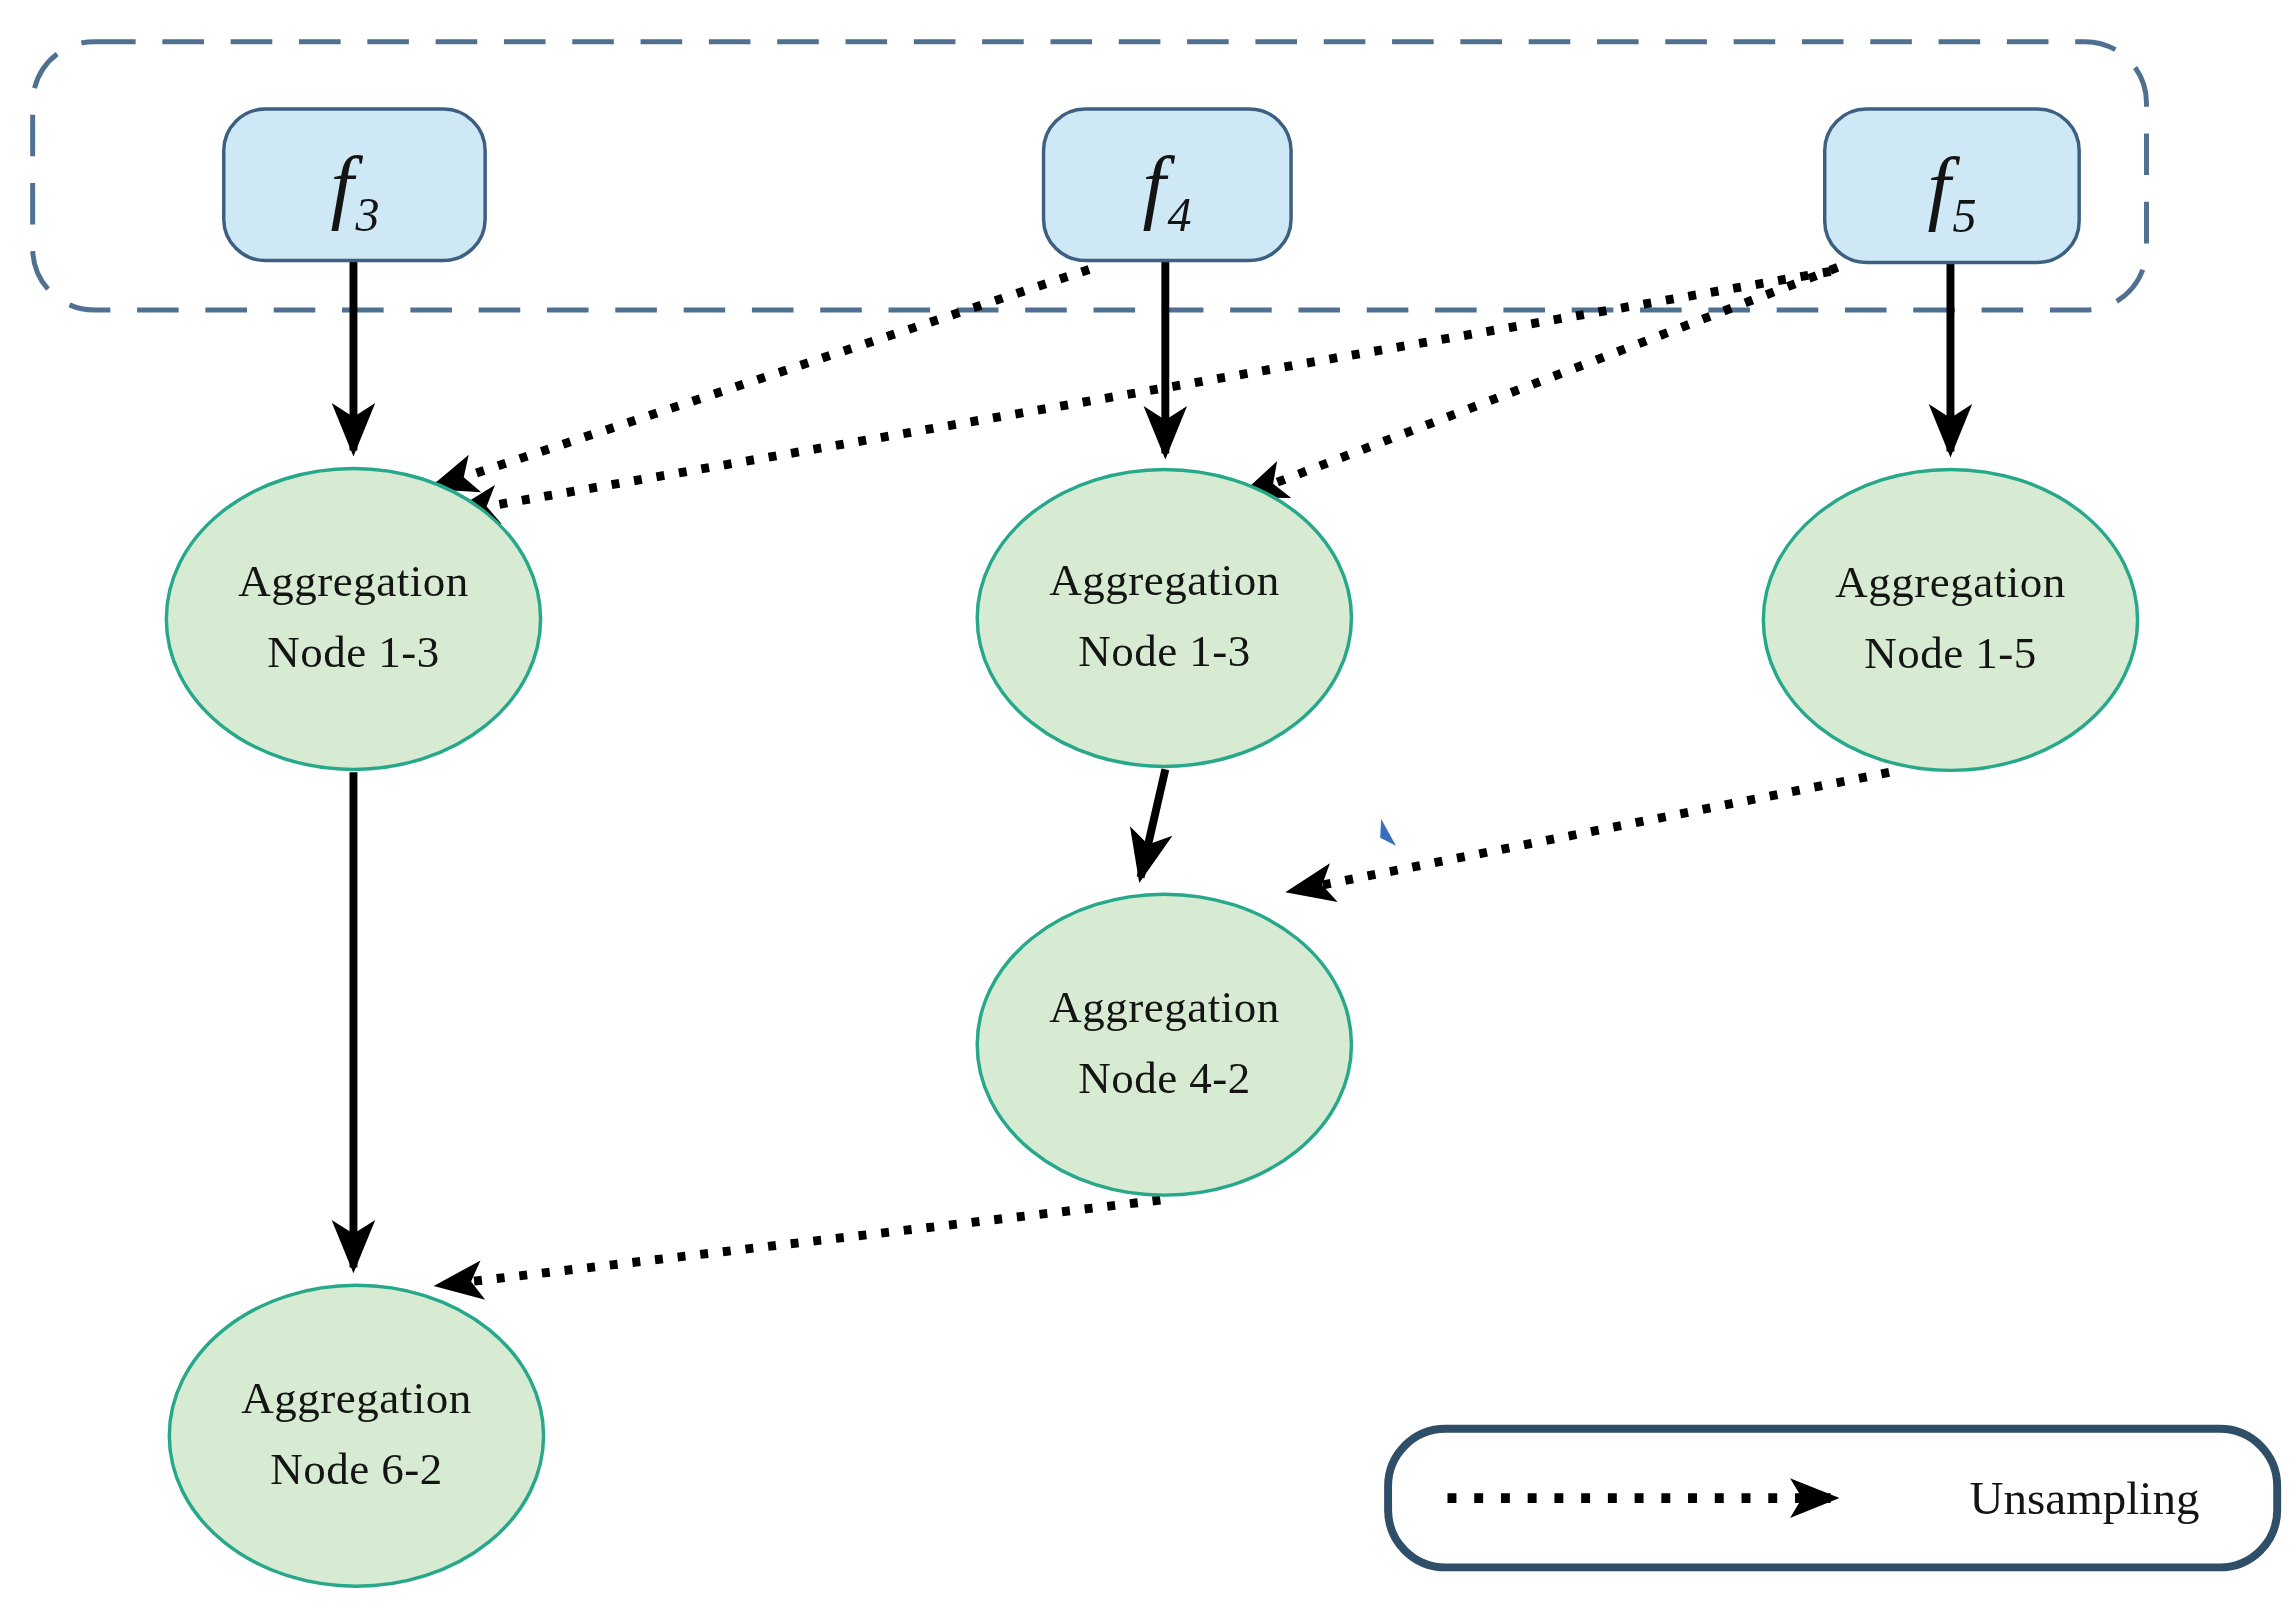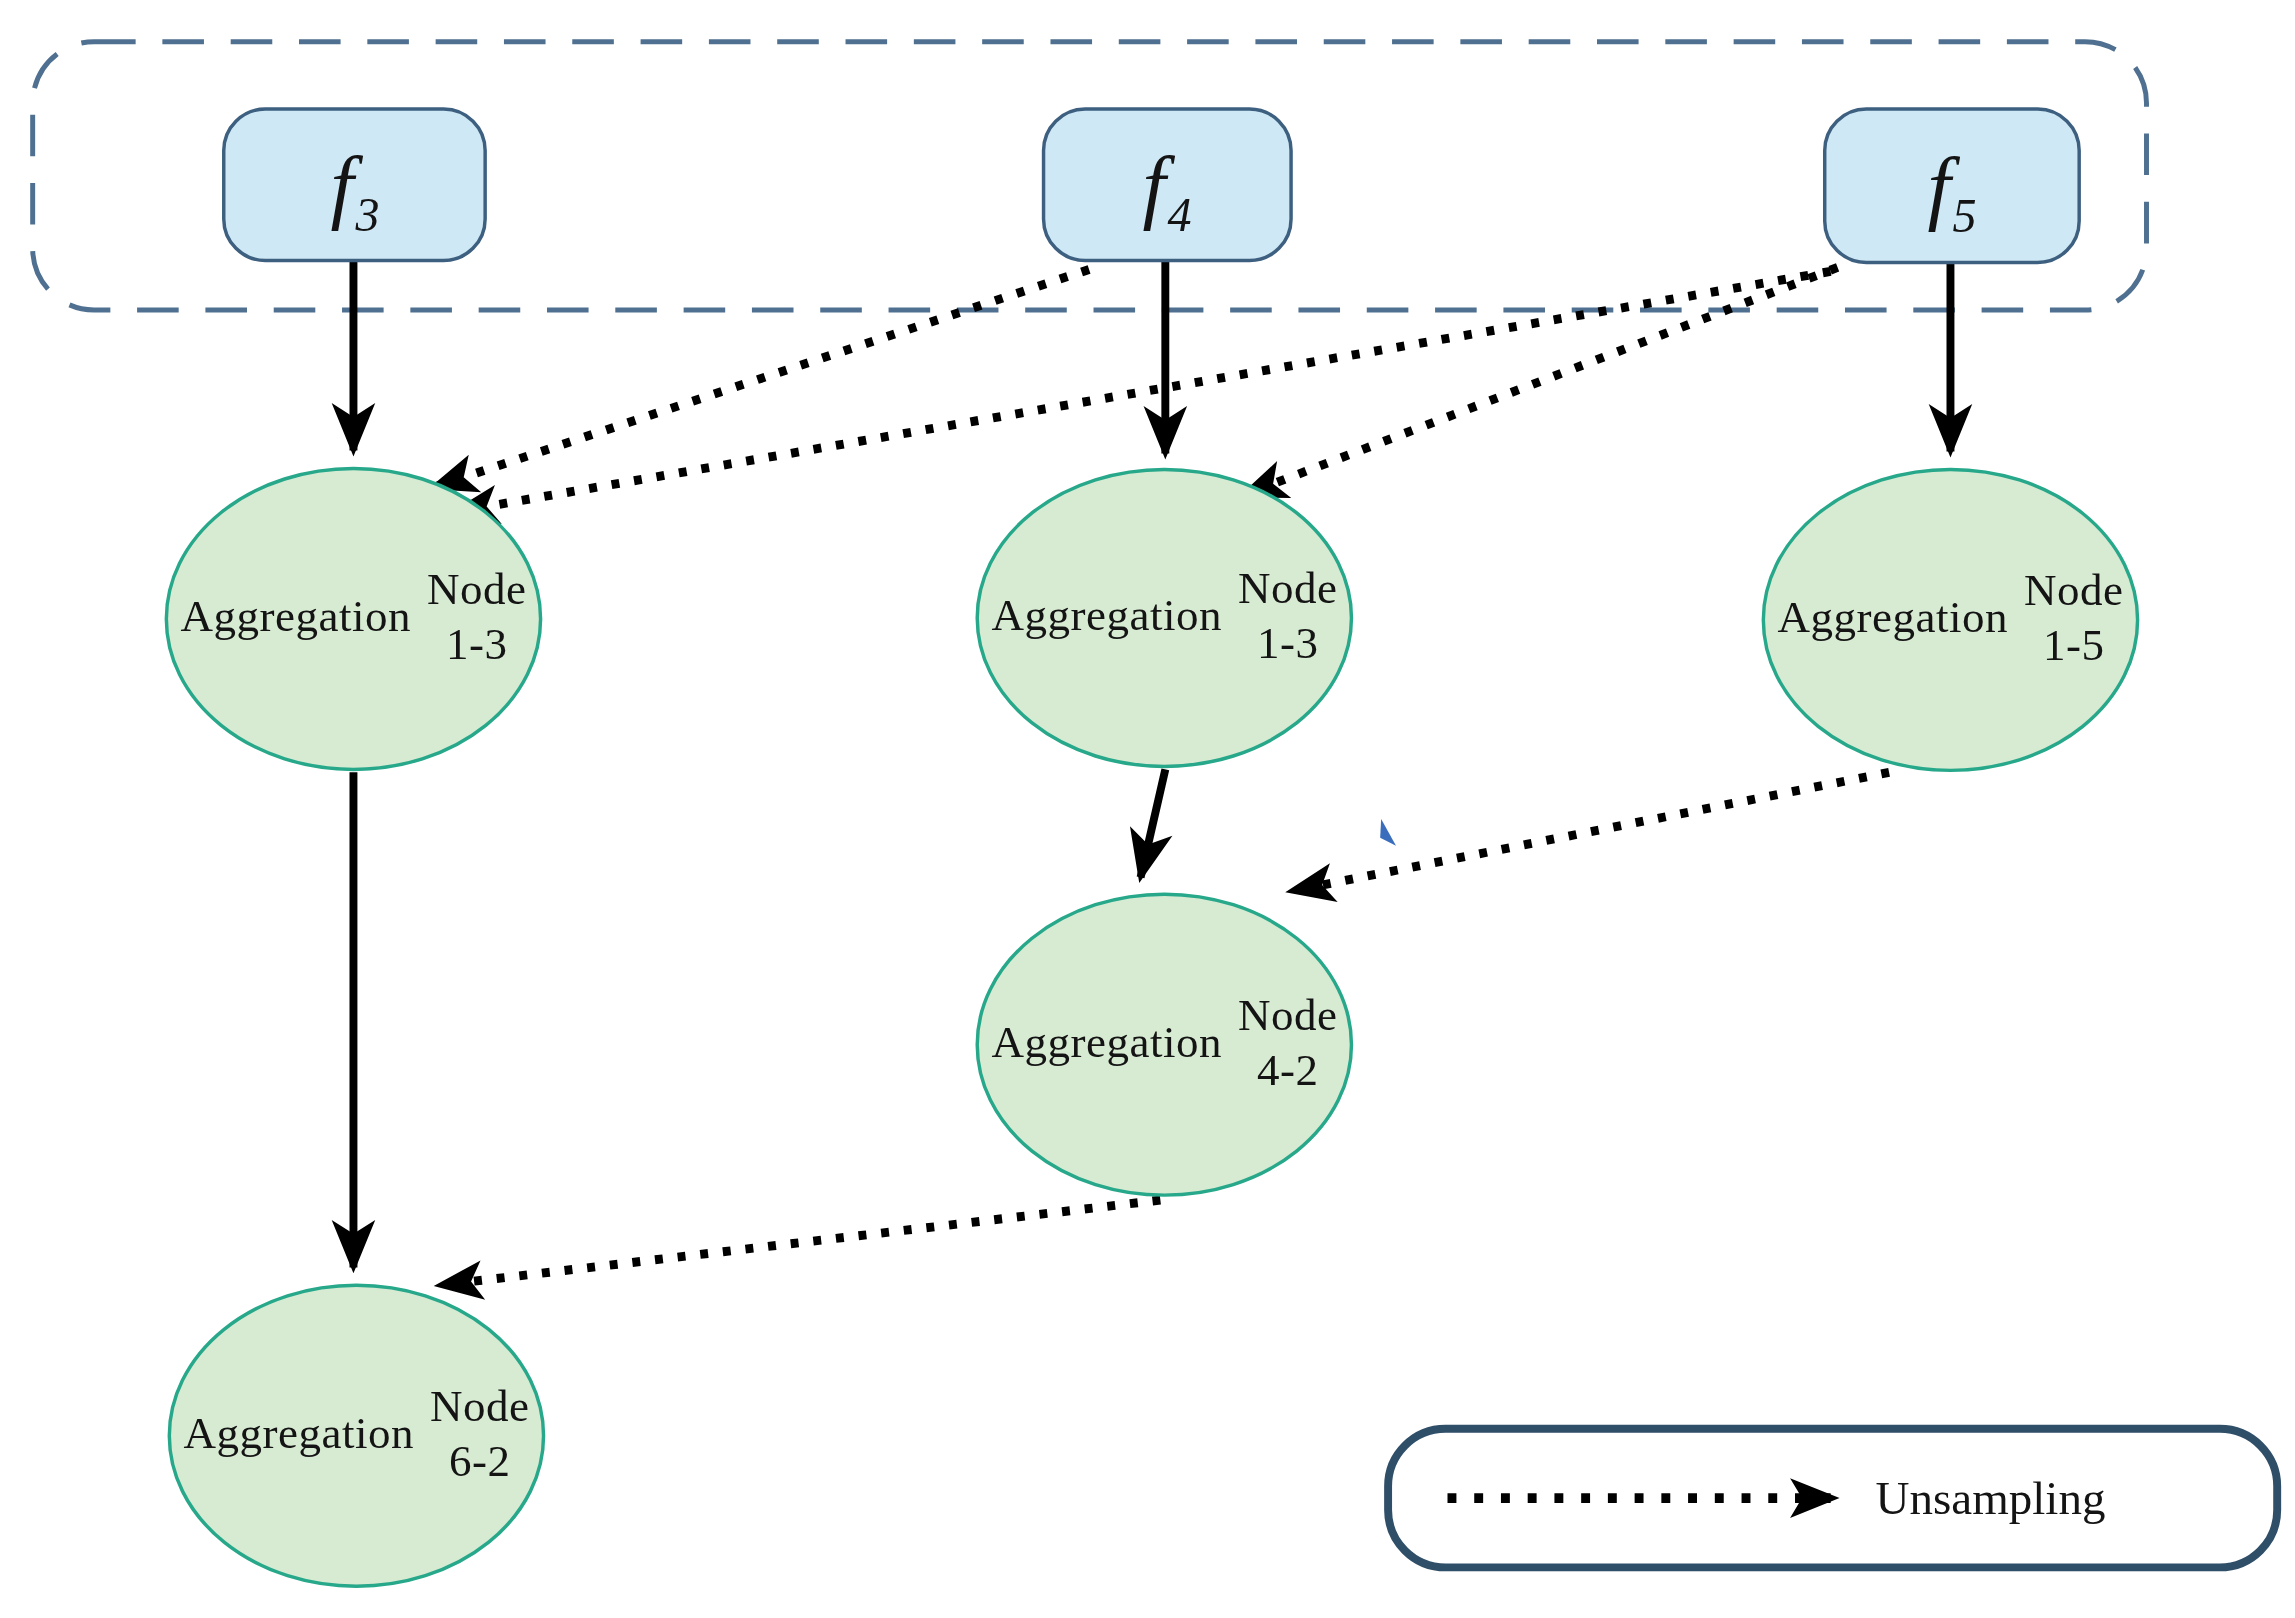--- a/index.html
+++ b/index.html
@@ -4,21 +4,21 @@
 <style>
   html,body{margin:0;padding:0;background:#ffffff;}
   .canvas{position:relative;width:2296px;height:1619px;background:#ffffff;overflow:hidden;
           font-family:"Liberation Serif","DejaVu Serif",serif;}
   .canvas svg{position:absolute;left:0;top:0;}
   .label{position:absolute;display:flex;align-items:center;justify-content:center;
          text-align:center;color:#141414;pointer-events:none;}
   .f-label{font-size:77px;font-style:italic;}
   .f-label .fbase{font-size:83px;line-height:1;}
   .f-label .fsub{font-size:48px;align-self:flex-end;margin-bottom:8px;margin-left:2px;}
-  .node-label{font-size:45px;line-height:55px;letter-spacing:0.5px;flex-direction:row;gap:16px;}
+  .node-label{font-size:45px;line-height:55px;letter-spacing:0.5px;flex-direction:column;gap:16px;}
   .legend-label{font-size:47px;}
 </style>
 </head>
 <body>
 
 <div class="canvas">
 
   <svg width="2296" height="1619" viewBox="0 0 2319 1635">
     <defs>
       <marker id="arrowSolid" markerUnits="userSpaceOnUse" markerWidth="64" markerHeight="52" refX="50" refY="26" orient="auto">
@@ -94,16 +94,16 @@
   </div>
   <div class="label node-label" style="left:1006px;top:983px;width:317px;height:119px;">
     <span>Aggregation</span>
     <span>Node 4-2</span>
   </div>
   <div class="label node-label" style="left:198px;top:1374px;width:317px;height:119px;">
     <span>Aggregation</span>
     <span>Node 6-2</span>
   </div>
 
-  <div class="label legend-label" style="left:1837px;top:1463px;width:307px;height:69px;">Unsampling</div>
+  <div class="label legend-label" style="left:1931px;top:1463px;width:307px;height:69px;">Unsampling</div>
 
 </div>
 
 
 </body></html>

